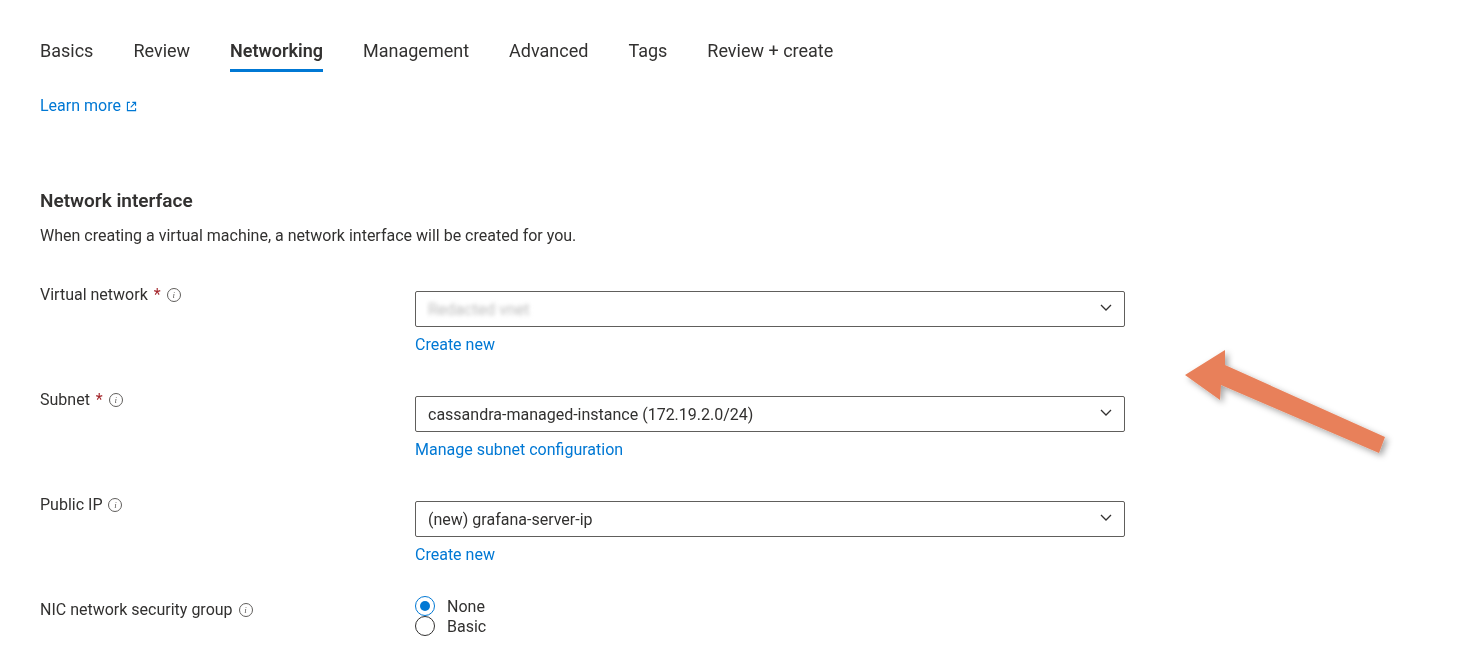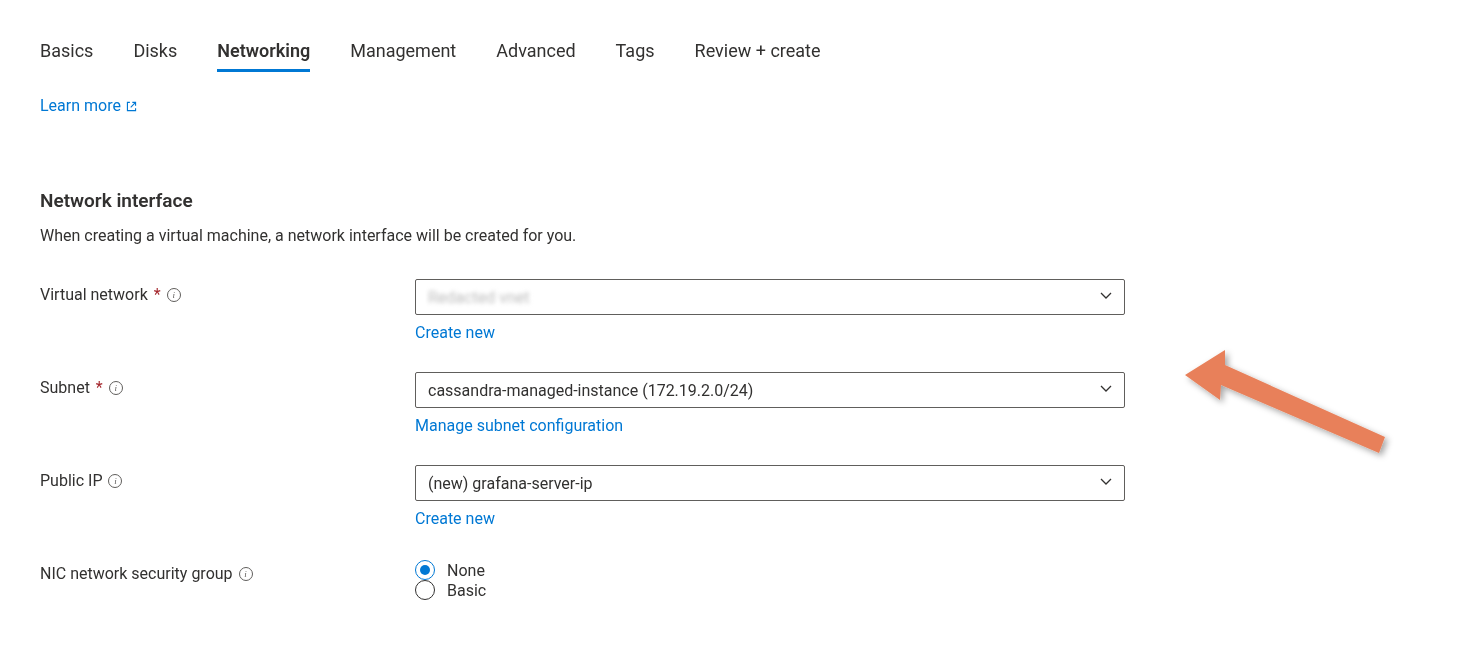--- a/index.html
+++ b/index.html
@@ -105,20 +105,21 @@
       border: 1px solid #605e5c;
       border-radius: 2px;
       padding: 0 36px 0 12px;
       font-size: 16px;
       color: #323130;
       background: #fff;
       display: flex;
       align-items: center;
       cursor: pointer;
       position: relative;
+      margin-top: 12px;
     }
     .select-caret {
       position: absolute;
       right: 10px;
       top: 50%;
       transform: translateY(-50%);
       pointer-events: none;
     }
     .select-caret svg {
       width: 16px;
@@ -188,21 +189,21 @@
       position: relative;
     }
   </style>
 </head>
 <body>
 
 <div class="content-wrap">
 
   <div class="tabs">
     <div class="tab">Basics</div>
-    <div class="tab">Disks</div>
+    <div class="tab">Review</div>
     <div class="tab active">Networking</div>
     <div class="tab">Management</div>
     <div class="tab">Advanced</div>
     <div class="tab">Tags</div>
     <div class="tab">Review + create</div>
   </div>
 
   <a href="#" class="learn-more">
     <span>Learn more</span>
     <span class="external-icon">

